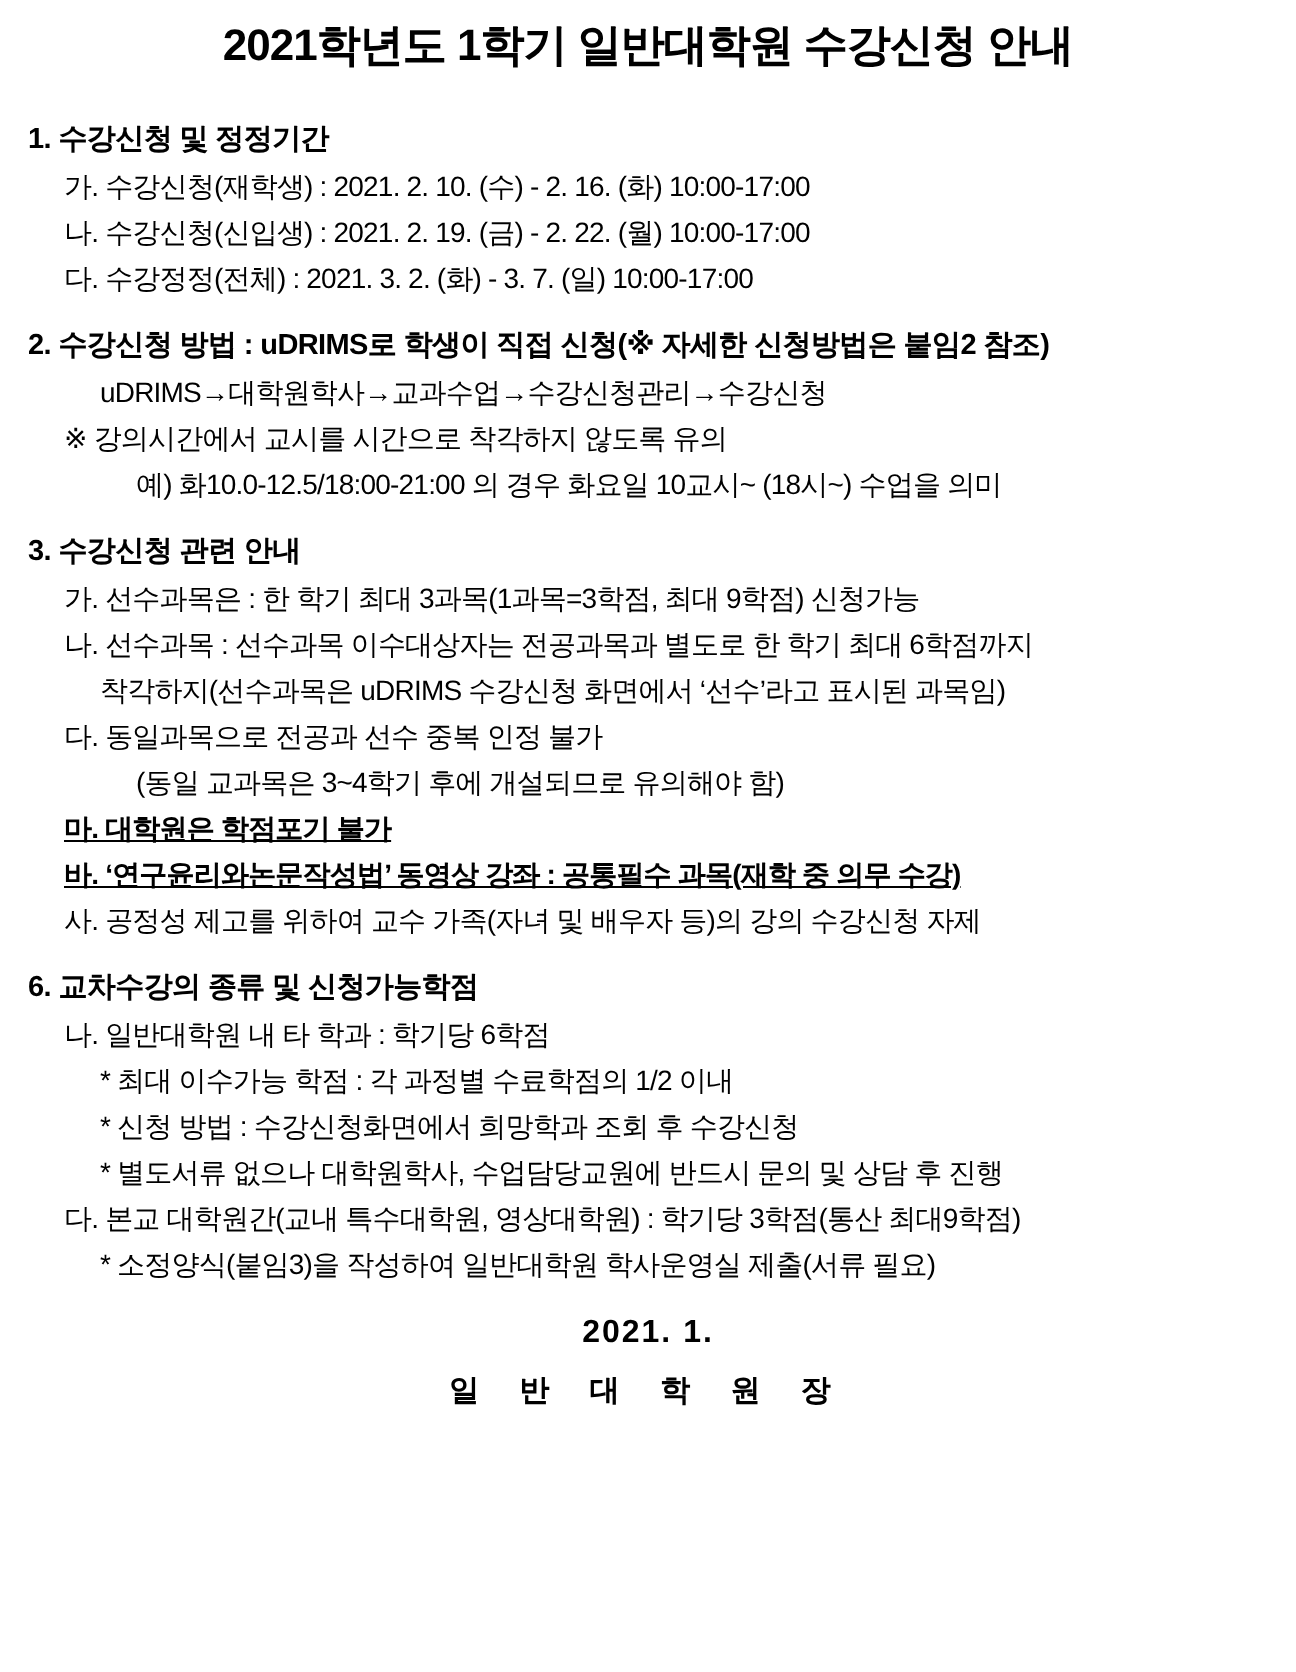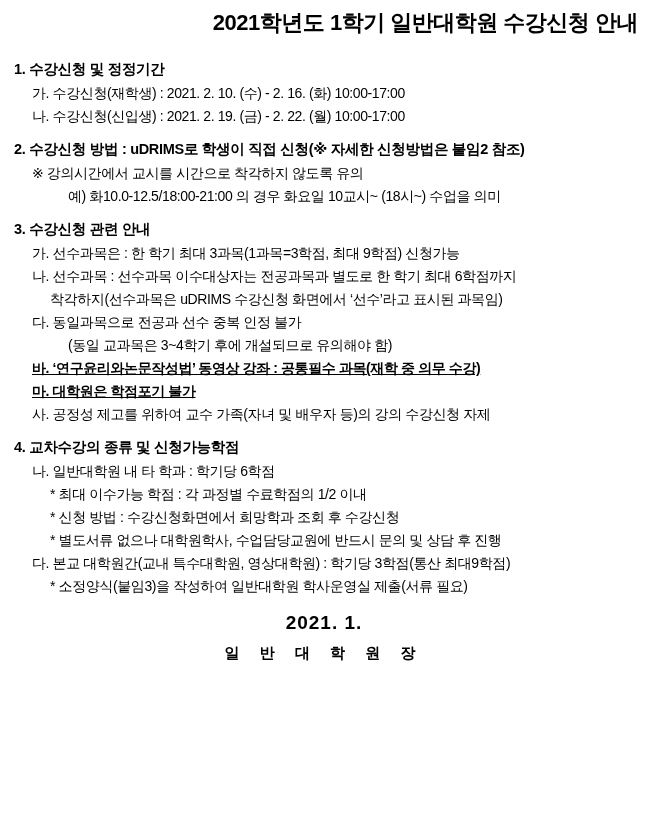--- a/index.html
+++ b/index.html
@@ -15,21 +15,21 @@
     overflow: hidden;
   }
   .page {
     position: relative;
     width: 648px;
     height: 836px;
     padding: 0;
     box-sizing: border-box;
   }
   .title {
-    text-align: right;
+    text-align: center;
     font-size: 22px;
     font-weight: bold;
     letter-spacing: -0.5px;
     margin: 8px 0 0 0;
     padding: 0 10px;
     white-space: nowrap;
   }
   .body-area {
     margin-top: 22px;
     padding: 0 14px 0 14px;
@@ -51,21 +51,21 @@
   }
   .i1 { padding-left: 18px; }
   .i2 { padding-left: 36px; }
   .i3 { padding-left: 54px; }
   .ul { text-decoration: underline; font-weight: bold; }
   .footer {
     margin-top: 16px;
     text-align: center;
   }
   .f-date {
-    font-size: 19px;
+    font-size: 16px;
     font-weight: bold;
     letter-spacing: 1px;
     margin-bottom: 10px;
   }
   .f-org {
     font-size: 15px;
     font-weight: bold;
     letter-spacing: 8px;
   }
 </style>
@@ -75,42 +75,44 @@
 <div class="page">
 
   <div class="title">2021학년도 1학기 일반대학원 수강신청 안내</div>
 
   <div class="body-area">
 
     <div class="section">
       <div class="sec-head">1. 수강신청 및 정정기간</div>
       <div class="line i1">가. 수강신청(재학생) : 2021. 2. 10. (수) - 2. 16. (화) 10:00-17:00</div>
       <div class="line i1">나. 수강신청(신입생) : 2021. 2. 19. (금) - 2. 22. (월) 10:00-17:00</div>
+      <div class="line i1">다. 수강정정(전체) : 2021. 3. 2. (화) - 3. 7. (일) 10:00-17:00</div>
     </div>
 
     <div class="section">
       <div class="sec-head">2. 수강신청 방법 : uDRIMS로 학생이 직접 신청(※ 자세한 신청방법은 붙임2 참조)</div>
+      <div class="line i2">uDRIMS→대학원학사→교과수업→수강신청관리→수강신청</div>
       <div class="line i1">※ 강의시간에서 교시를 시간으로 착각하지 않도록 유의</div>
       <div class="line i3">예) 화10.0-12.5/18:00-21:00 의 경우 화요일 10교시~ (18시~) 수업을 의미</div>
     </div>
 
     <div class="section">
       <div class="sec-head">3. 수강신청 관련 안내</div>
       <div class="line i1">가. 선수과목은 : 한 학기 최대 3과목(1과목=3학점, 최대 9학점) 신청가능</div>
       <div class="line i1">나. 선수과목 : 선수과목 이수대상자는 전공과목과 별도로 한 학기 최대 6학점까지</div>
       <div class="line i2">착각하지(선수과목은 uDRIMS 수강신청 화면에서 ‘선수’라고 표시된 과목임)</div>
       <div class="line i1">다. 동일과목으로 전공과 선수 중복 인정 불가</div>
       <div class="line i3">(동일 교과목은 3~4학기 후에 개설되므로 유의해야 함)</div>
+      <div class="line i1 ul">마. 대학원은 학점포기 불가</div>
       <div class="line i1 ul">바. ‘연구윤리와논문작성법’ 동영상 강좌 : 공통필수 과목(재학 중 의무 수강)</div>
-      <div class="line i1 ul">마. 대학원은 학점포기 불가</div>
       <div class="line i1">사. 공정성 제고를 위하여 교수 가족(자녀 및 배우자 등)의 강의 수강신청 자제</div>
     </div>
 
     <div class="section">
-      <div class="sec-head">4. 교차수강의 종류 및 신청가능학점</div>
+      <div class="sec-head">6. 교차수강의 종류 및 신청가능학점</div>
       <div class="line i1">나. 일반대학원 내 타 학과 : 학기당 6학점</div>
       <div class="line i2">* 최대 이수가능 학점 : 각 과정별 수료학점의 1/2 이내</div>
       <div class="line i2">* 신청 방법 : 수강신청화면에서 희망학과 조회 후 수강신청</div>
       <div class="line i2">* 별도서류 없으나 대학원학사, 수업담당교원에 반드시 문의 및 상담 후 진행</div>
       <div class="line i1">다. 본교 대학원간(교내 특수대학원, 영상대학원) : 학기당 3학점(통산 최대9학점)</div>
       <div class="line i2">* 소정양식(붙임3)을 작성하여 일반대학원 학사운영실 제출(서류 필요)</div>
     </div>
 
     <div class="footer">
       <div class="f-date">2021. 1.</div>

